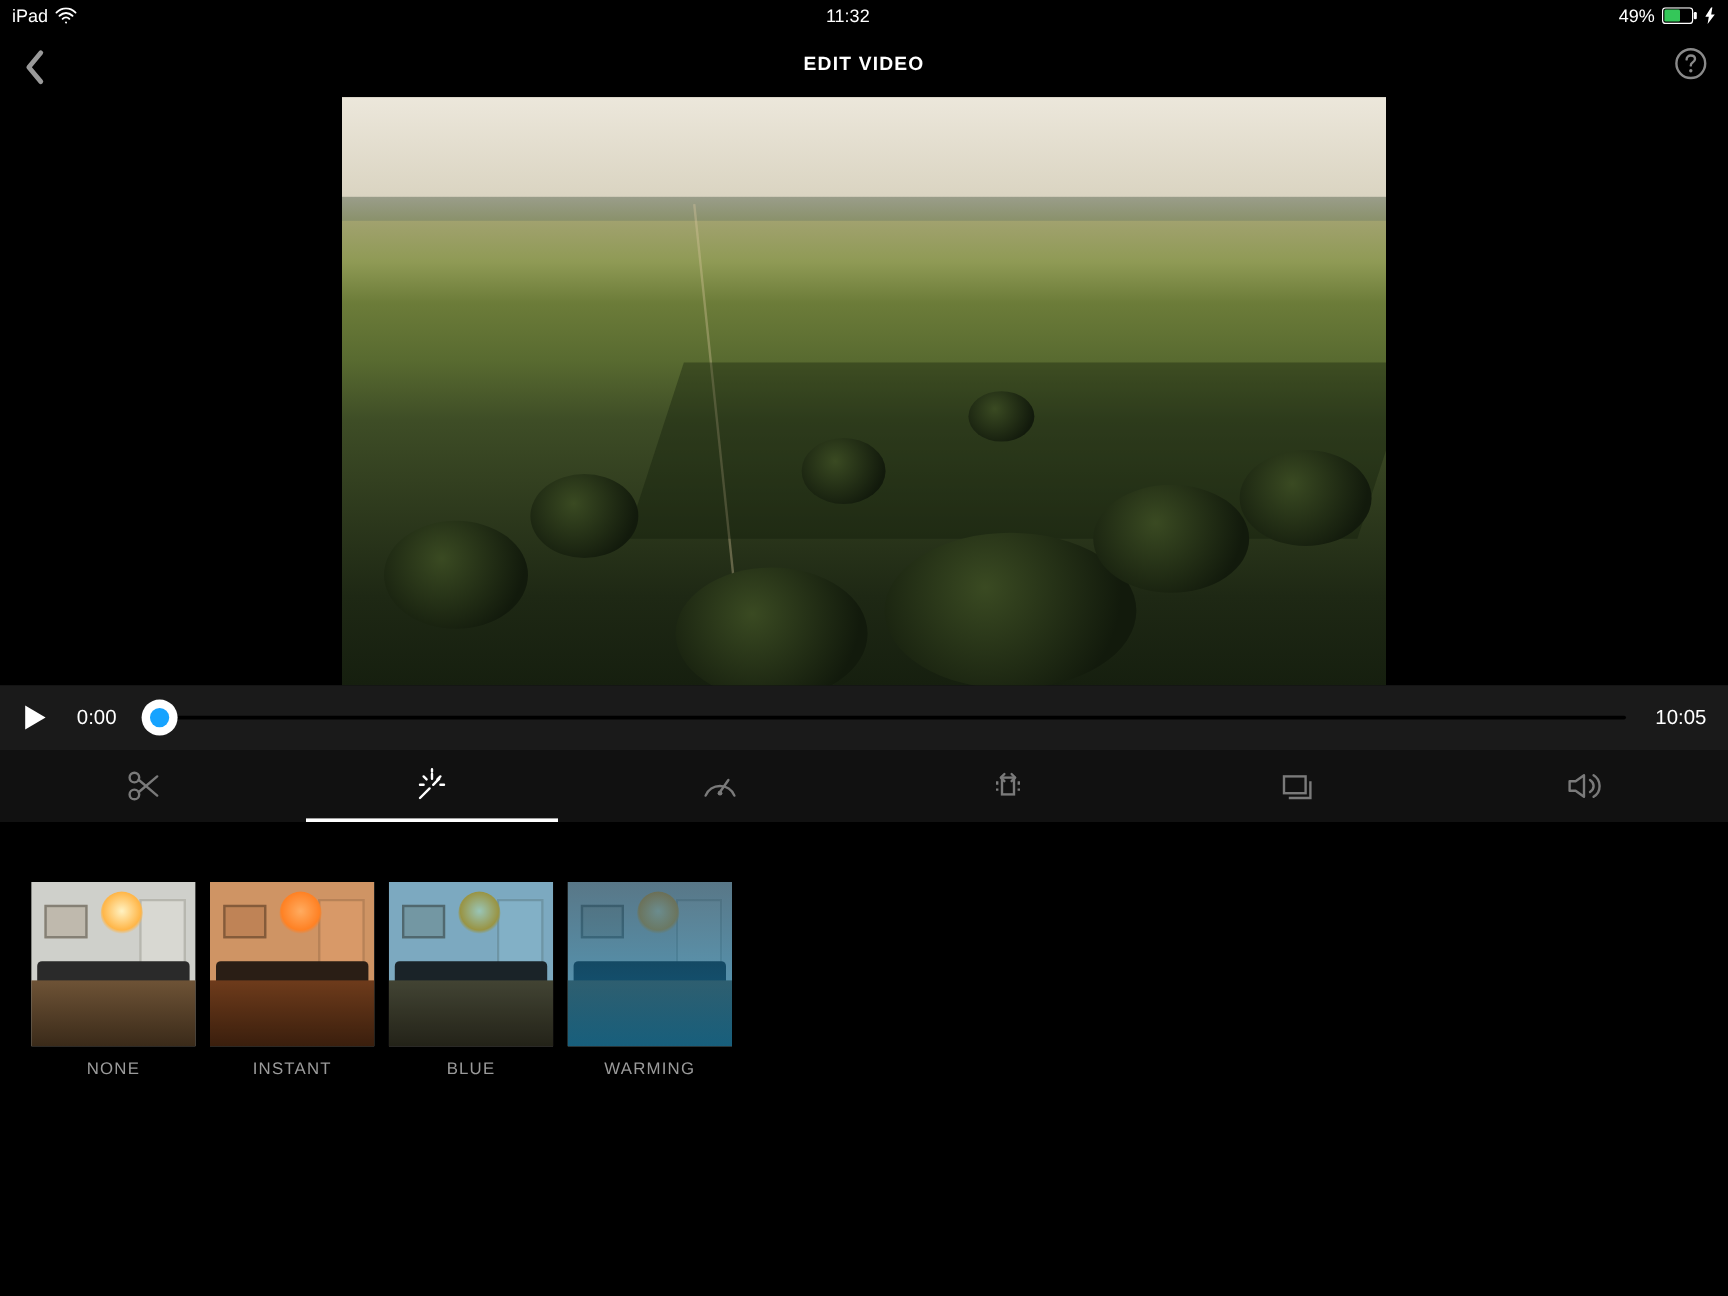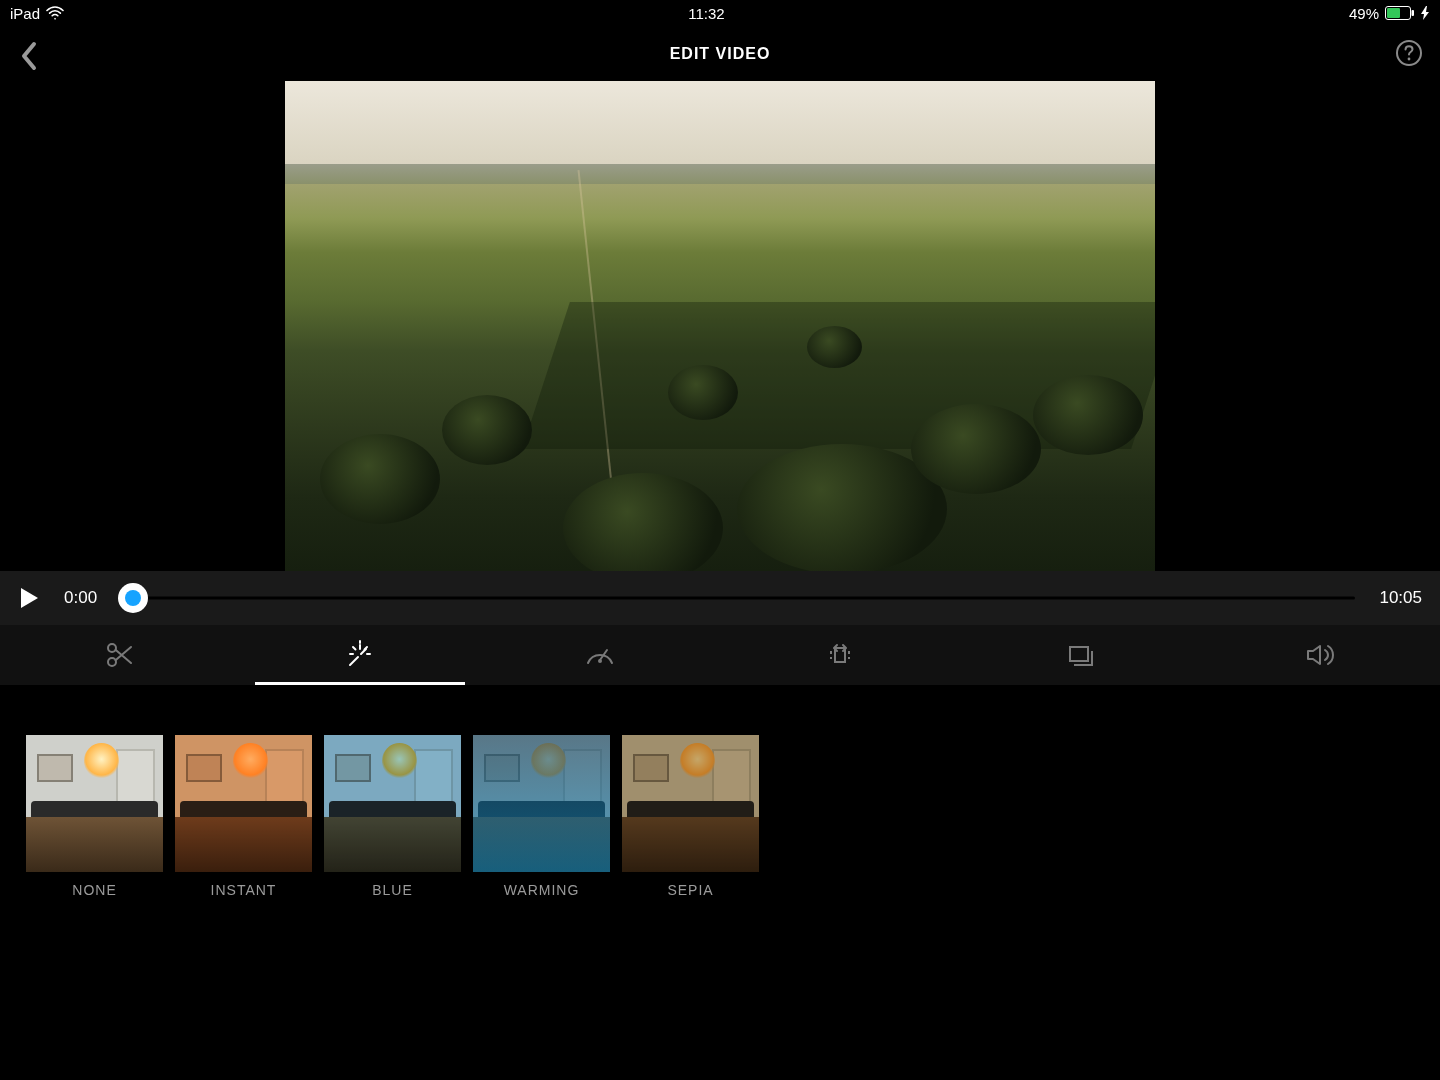--- a/index.html
+++ b/index.html
@@ -255,28 +255,14 @@
             <div class="door"></div>
             <div class="pic"></div>
             <div class="lamp"></div>
             <div class="sofa"></div>
             <div class="floor"></div>
           </div>
           <div class="tint process"></div>
         </div>
         <div class="flabel">WARMING</div>
       </div>
-      <div class="fcard">
-        <div class="thumb">
-          <div class="scene">
-            <div class="wall"></div>
-            <div class="door"></div>
-            <div class="pic"></div>
-            <div class="lamp"></div>
-            <div class="sofa"></div>
-            <div class="floor"></div>
-          </div>
-          <div class="tint sepia"></div>
-        </div>
-        <div class="flabel">SEPIA</div>
-      </div>
     </div>
 </div>
 
 </body></html>

